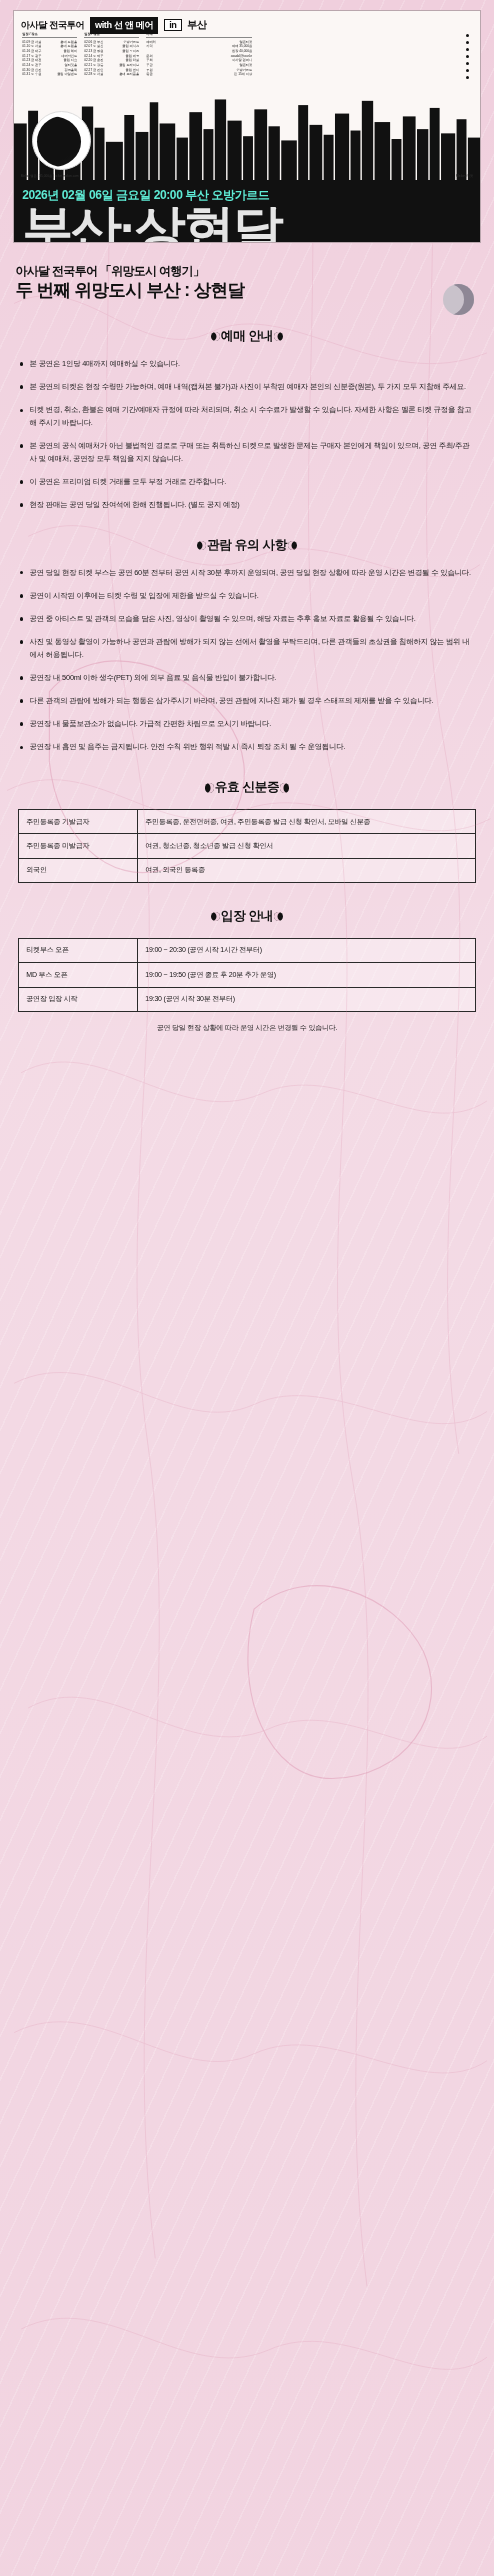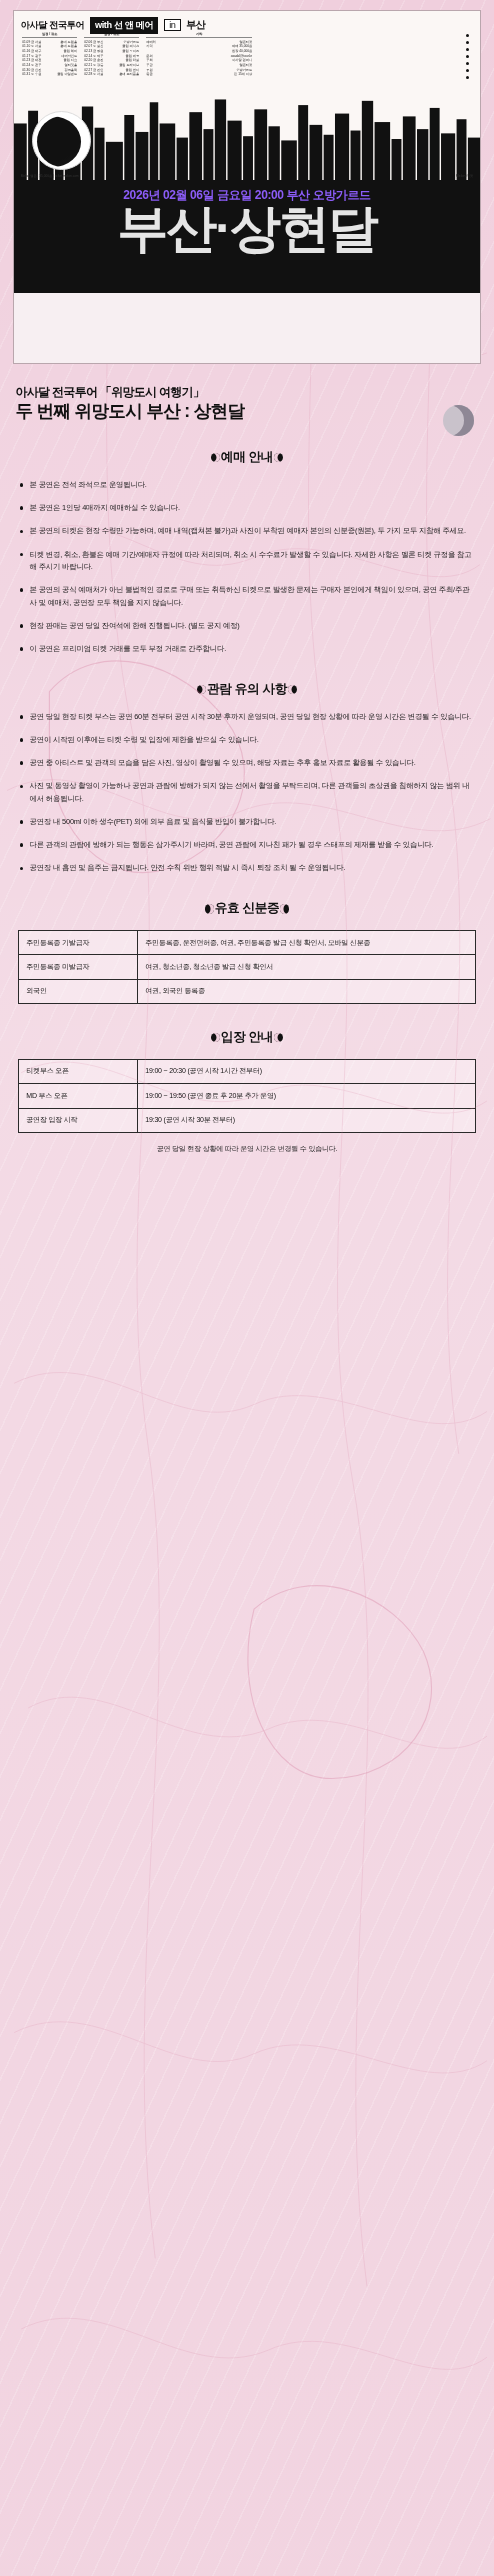--- a/index.html
+++ b/index.html
@@ -24,44 +24,43 @@
   .map-bg {
     position:absolute; inset:0; pointer-events:none;
     opacity:.55;
   }
   .map-bg svg { width:100%; height:100%; display:block; }
 
   
   .poster {
     position:relative;
     margin:10px 12.7px 0 12.7px;
-    height:354px;
+    height:233px;
     background:#f7eff2;
     border:0.7px solid #b9a6ad;
     overflow:hidden;
-    text-align:center;
   }
   .poster-top {
     position:relative;
     height:169px;
     background:#fbf7f5;
     overflow:hidden;
   }
   .poster-title-row {
     position:absolute; top:5.6px; left:7px; right:7px;
     display:flex; align-items:center; gap:5.6px;
     font-size:9.2px; font-weight:bold; letter-spacing:-0.4px;
     z-index:6;
   }
   .tour-name { color:#111; font-size:9.2px; }
   .with-box {
     background:#111; color:#fff; padding:2px 5px; font-size:9.2px; font-weight:bold;
   }
   .in-box {
-    border:1.4px solid #111; padding:0px 4.2px; font-size:9.2px; font-weight:normal; background:#fff;
+    border:1.4px solid #111; padding:0px 4.2px; font-size:9.2px; font-weight:bold; background:#fff;
   }
   .busan-word { font-size:10px; font-weight:bold; }
 
   .schedule-table {
     position:absolute; top:21px; left:8.5px;
     font-size:3.2px; line-height:1.45; color:#222; z-index:5;
     display:flex; gap:7px;
   }
   .sched-col { width:55px; }
   .sched-col .hd { font-weight:bold; border-bottom:0.7px solid #888; margin-bottom:1.4px; padding-bottom:0.7px; }
@@ -94,21 +93,21 @@
   }
 
   .poster-bottom {
     position:relative;
     height:113px;
     background:#111;
     color:#f3e7ec;
     padding:7px 8.5px 5.6px 8.5px;
   }
   .poster-date {
-    font-size:12px; font-weight:bold; letter-spacing:-0.4px; color:#8b5cf6;
+    font-size:12px; font-weight:bold; letter-spacing:-0.4px; color:#5eead4;
   }
   .poster-big {
     margin-top:1.4px;
     font-size:51px; line-height:0.95; font-weight:bold; letter-spacing:-2.1px;
     color:#e5e5e5;
     white-space:nowrap;
   }
 
   
   .headline {
@@ -393,43 +392,43 @@
     <div class="half-moon"></div>
   </div>
 
   <div class="section">
     <div class="sec-title">
       <span class="moon-s left"></span>
       <span>예매 안내</span>
       <span class="moon-s right"></span>
     </div>
     <ul class="notice">
-      <li>본 공연은 전석 좌석으로 운영됩니다.</li>
       <li>본 공연은 1인당 4매까지 예매하실 수 있습니다.</li>
       <li>본 공연의 티켓은 현장 수령만 가능하며, 예매 내역(캡쳐본 불가)과 사진이 부착된 예매자 본인의 신분증(원본), 두 가지 모두 지참해 주세요.</li>
       <li>티켓 변경, 취소, 환불은 예매 기간/예매자 규정에 따라 처리되며, 취소 시 수수료가 발생할 수 있습니다. 자세한 사항은 멜론 티켓 규정을 참고해 주시기 바랍니다.</li>
       <li>본 공연의 공식 예매처가 아닌 불법적인 경로로 구매 또는 취득하신 티켓으로 발생한 문제는 구매자 본인에게 책임이 있으며, 공연 주최/주관사 및 예매처, 공연장 모두 책임을 지지 않습니다.</li>
+      <li>이 공연은 프리미엄 티켓 거래를 모두 부정 거래로 간주합니다.</li>
       <li>현장 판매는 공연 당일 잔여석에 한해 진행됩니다. (별도 공지 예정)</li>
-      <li>이 공연은 프리미엄 티켓 거래를 모두 부정 거래로 간주합니다.</li>
     </ul>
   </div>
 
   <div class="section">
     <div class="sec-title">
       <span class="moon-s left"></span>
       <span>관람 유의 사항</span>
       <span class="moon-s right"></span>
     </div>
     <ul class="notice">
       <li>공연 당일 현장 티켓 부스는 공연 60분 전부터 공연 시작 30분 후까지 운영되며, 공연 당일 현장 상황에 따라 운영 시간은 변경될 수 있습니다.</li>
       <li>공연이 시작된 이후에는 티켓 수령 및 입장에 제한을 받으실 수 있습니다.</li>
       <li>공연 중 아티스트 및 관객의 모습을 담은 사진, 영상이 촬영될 수 있으며, 해당 자료는 추후 홍보 자료로 활용될 수 있습니다.</li>
       <li>사진 및 동영상 촬영이 가능하나 공연과 관람에 방해가 되지 않는 선에서 촬영을 부탁드리며, 다른 관객들의 초상권을 침해하지 않는 범위 내에서 허용됩니다.</li>
       <li>공연장 내 500ml 이하 생수(PET) 외에 외부 음료 및 음식물 반입이 불가합니다.</li>
       <li>다른 관객의 관람에 방해가 되는 행동은 삼가주시기 바라며, 공연 관람에 지나친 패가 될 경우 스태프의 제재를 받을 수 있습니다.</li>
+      <li>공연장 내 물품보관소가 없습니다. 가급적 간편한 차림으로 오시기 바랍니다.</li>
       <li>공연장 내 흡연 및 음주는 금지됩니다. 안전 수칙 위반 행위 적발 시 즉시 퇴장 조치 될 수 운영됩니다.</li>
     </ul>
   </div>
 
   <div class="section">
     <div class="sec-title">
       <span class="moon-s left"></span>
       <span>유효 신분증</span>
       <span class="moon-s right"></span>
     </div>

